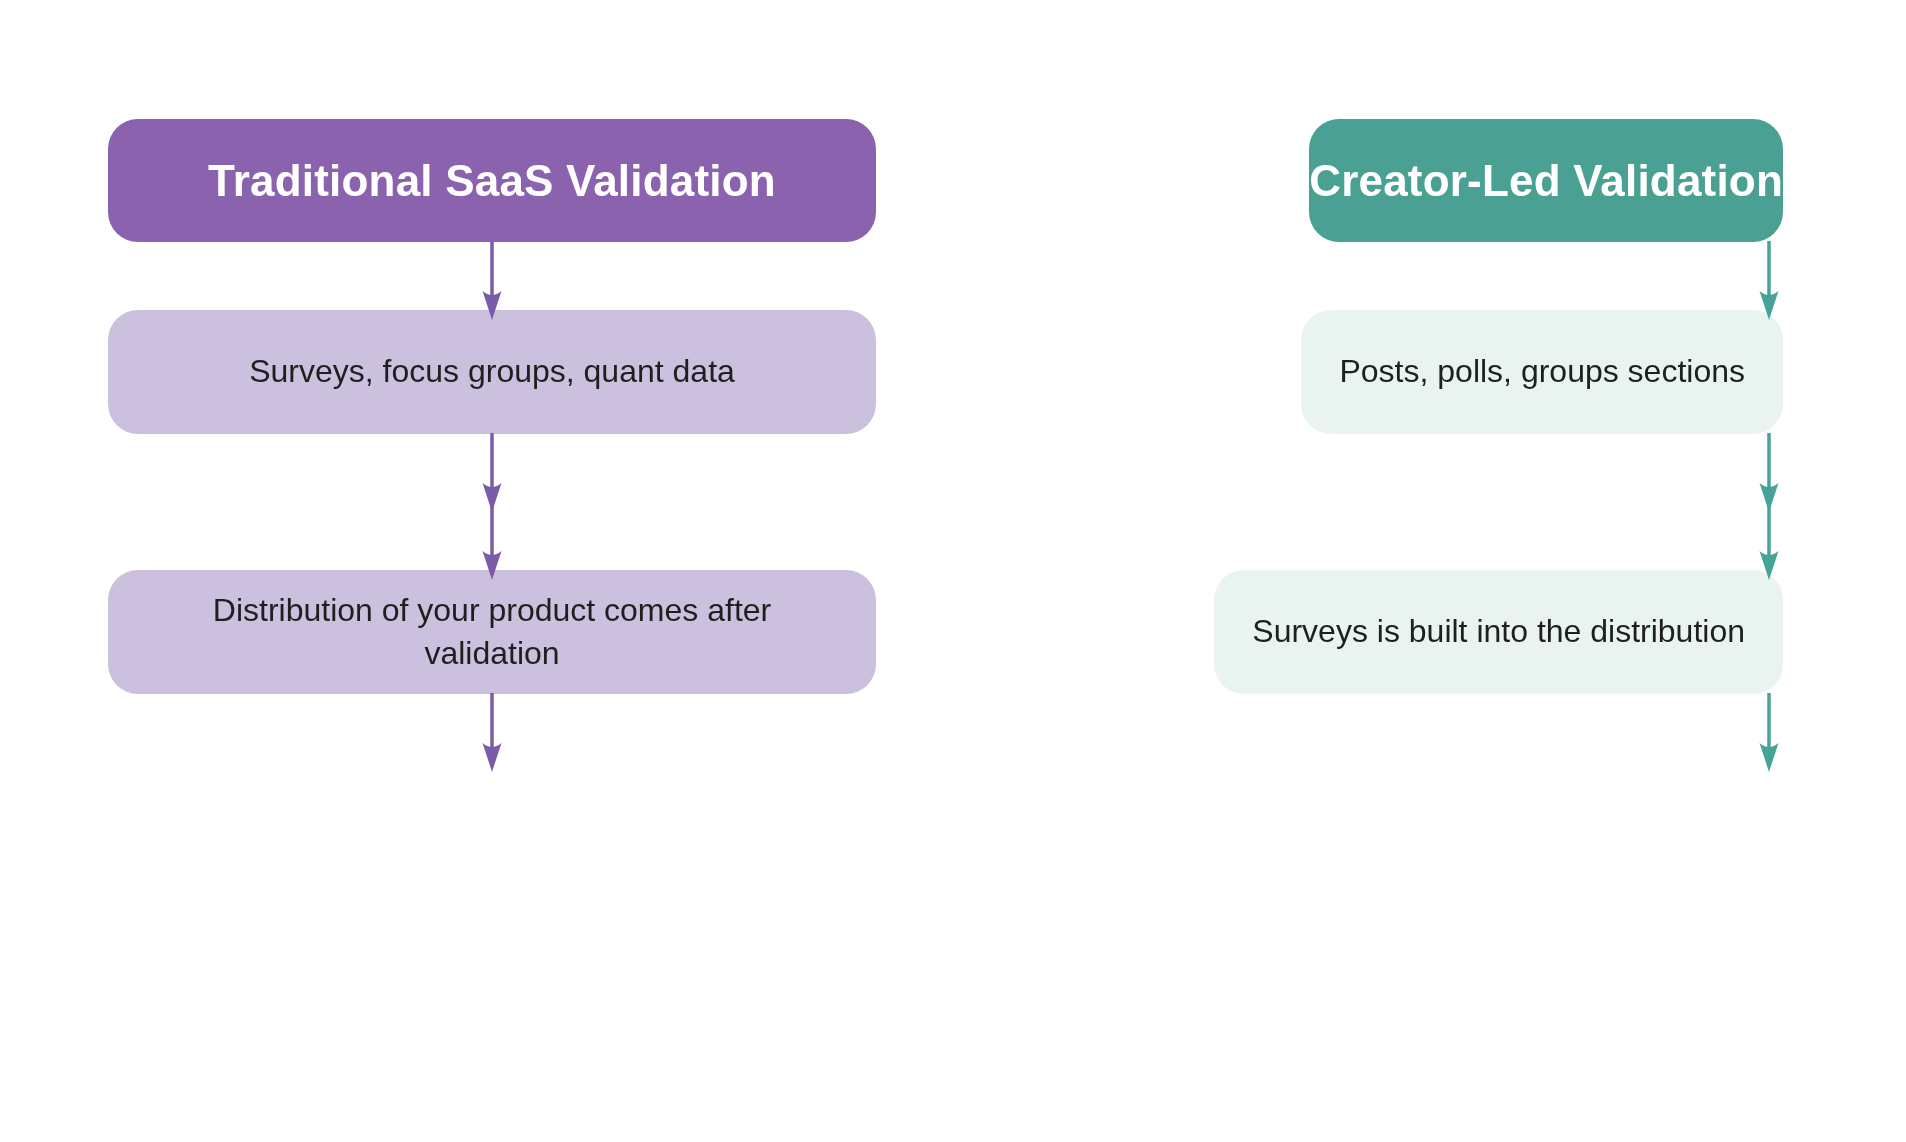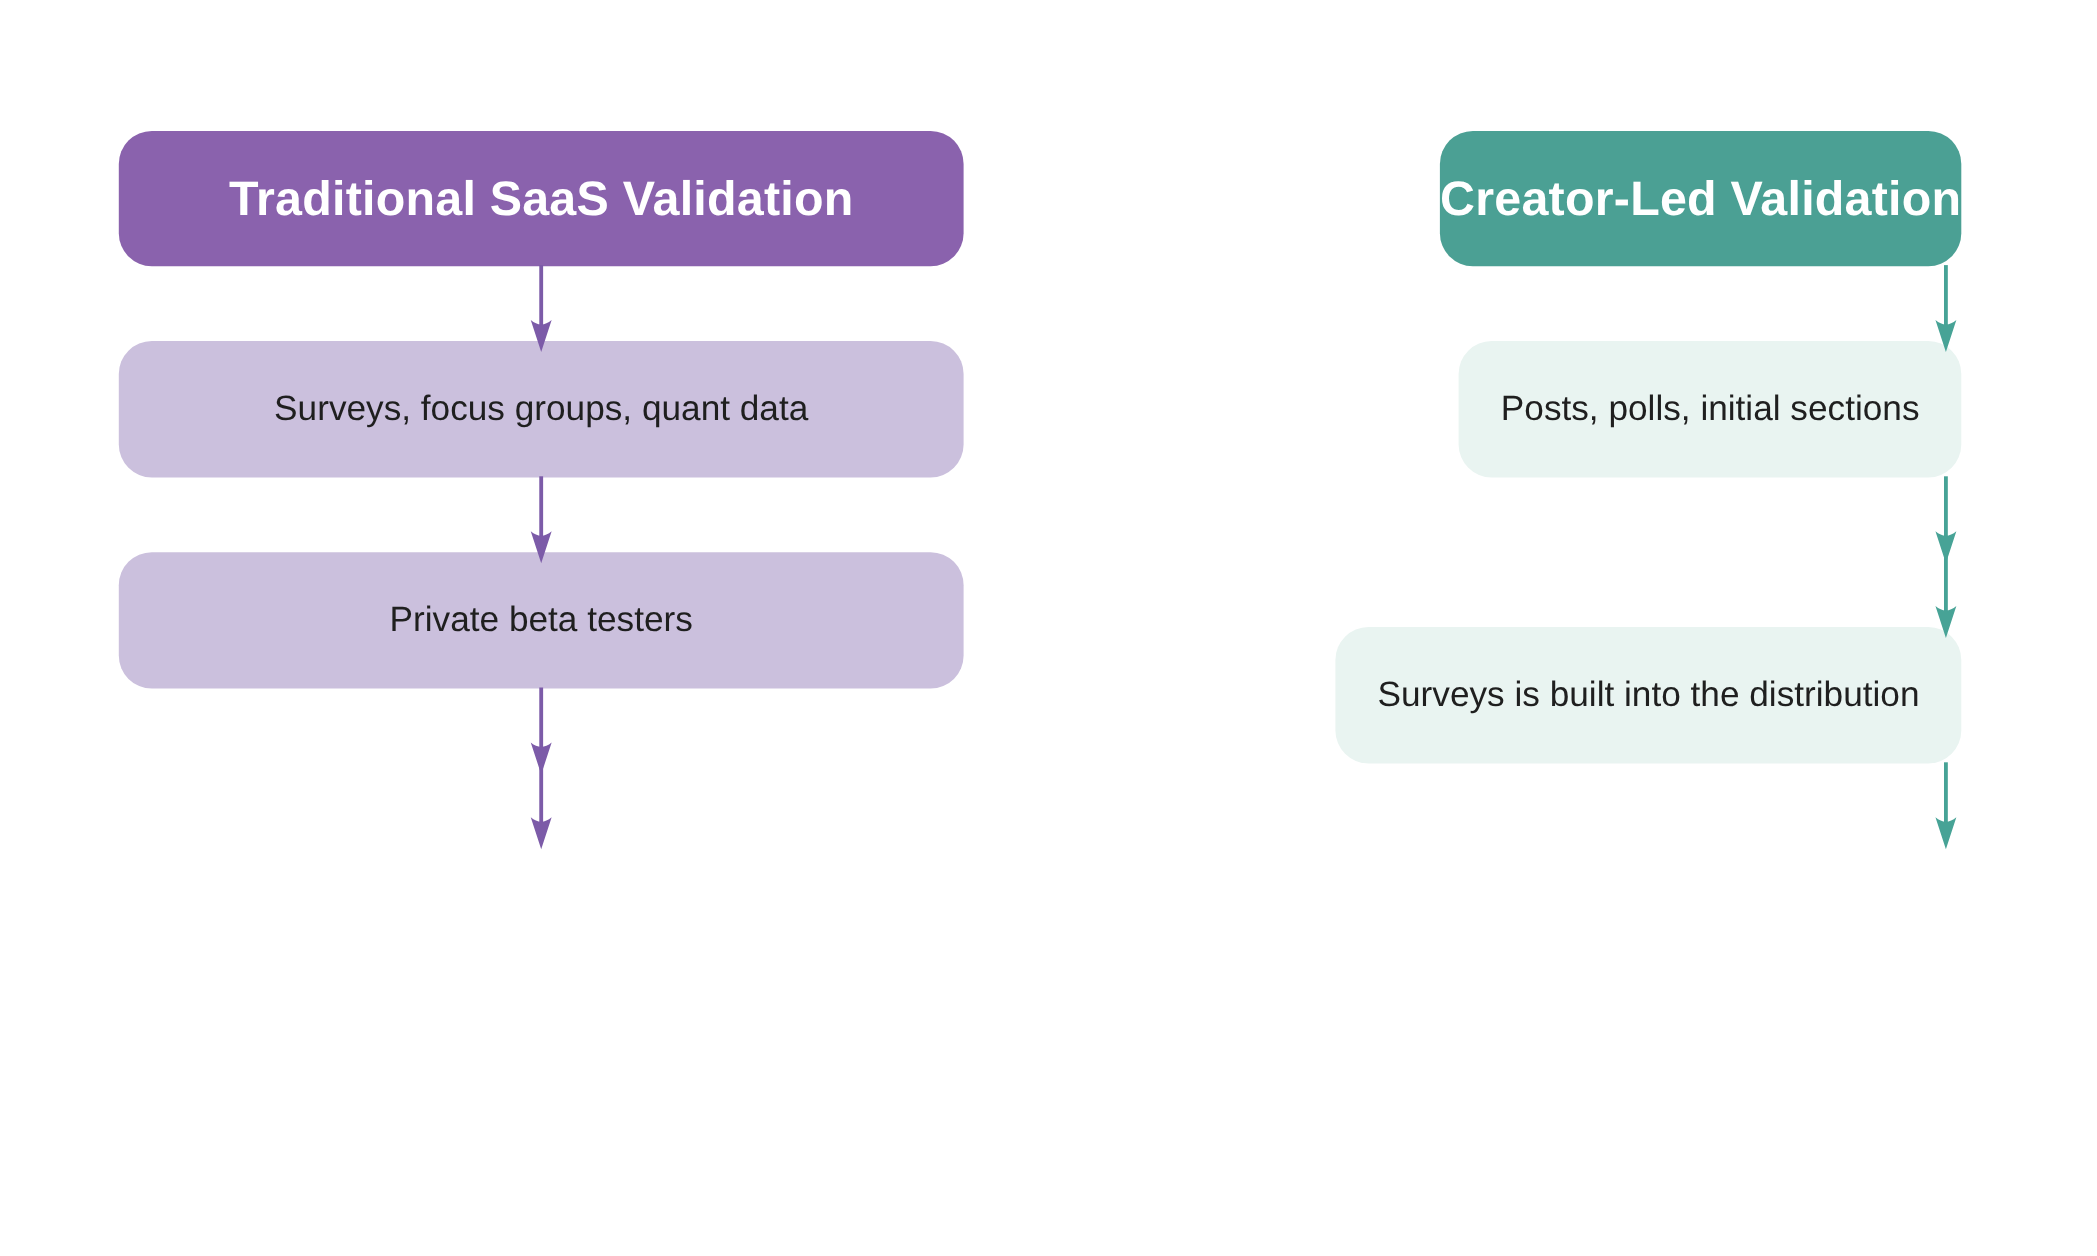--- a/index.html
+++ b/index.html
@@ -86,29 +86,29 @@
     <div class="step-box">
       <span class="step-label">Surveys, focus groups, quant data</span>
     </div>
 
     <div class="arrow-gap">
       <svg class="arrow-svg" viewBox="0 0 28 80" xmlns="http://www.w3.org/2000/svg">
         <line x1="14" y1="0" x2="14" y2="56" stroke="currentColor" stroke-width="3.5"></line>
         <path d="M14 79 L4.5 50 Q14 58 23.5 50 Z" fill="currentColor"></path>
       </svg>
     </div>
-    <div class="step-box">
-      <span class="step-label">Private beta testers</span>
-    </div>
 
     <div class="arrow-gap">
       <svg class="arrow-svg" viewBox="0 0 28 80" xmlns="http://www.w3.org/2000/svg">
         <line x1="14" y1="0" x2="14" y2="56" stroke="currentColor" stroke-width="3.5"></line>
         <path d="M14 79 L4.5 50 Q14 58 23.5 50 Z" fill="currentColor"></path>
       </svg>
+    </div>
+    <div class="step-box">
+      <span class="step-label">Distribution of your product comes after validation</span>
     </div>
 
     <div class="arrow-gap">
       <svg class="arrow-svg" viewBox="0 0 28 80" xmlns="http://www.w3.org/2000/svg">
         <line x1="14" y1="0" x2="14" y2="56" stroke="currentColor" stroke-width="3.5"></line>
         <path d="M14 79 L4.5 50 Q14 58 23.5 50 Z" fill="currentColor"></path>
       </svg>
     </div>
   </section>
 
@@ -117,21 +117,21 @@
       <span>Creator-Led Validation</span>
     </div>
 
     <div class="arrow-gap">
       <svg class="arrow-svg" viewBox="0 0 28 80" xmlns="http://www.w3.org/2000/svg">
         <line x1="14" y1="0" x2="14" y2="56" stroke="currentColor" stroke-width="3.5"></line>
         <path d="M14 79 L4.5 50 Q14 58 23.5 50 Z" fill="currentColor"></path>
       </svg>
     </div>
     <div class="step-box">
-      <span class="step-label">Posts, polls, initial sections</span>
+      <span class="step-label">Posts, polls, groups sections</span>
     </div>
 
     <div class="arrow-gap">
       <svg class="arrow-svg" viewBox="0 0 28 80" xmlns="http://www.w3.org/2000/svg">
         <line x1="14" y1="0" x2="14" y2="56" stroke="currentColor" stroke-width="3.5"></line>
         <path d="M14 79 L4.5 50 Q14 58 23.5 50 Z" fill="currentColor"></path>
       </svg>
     </div>
 
     <div class="arrow-gap">

